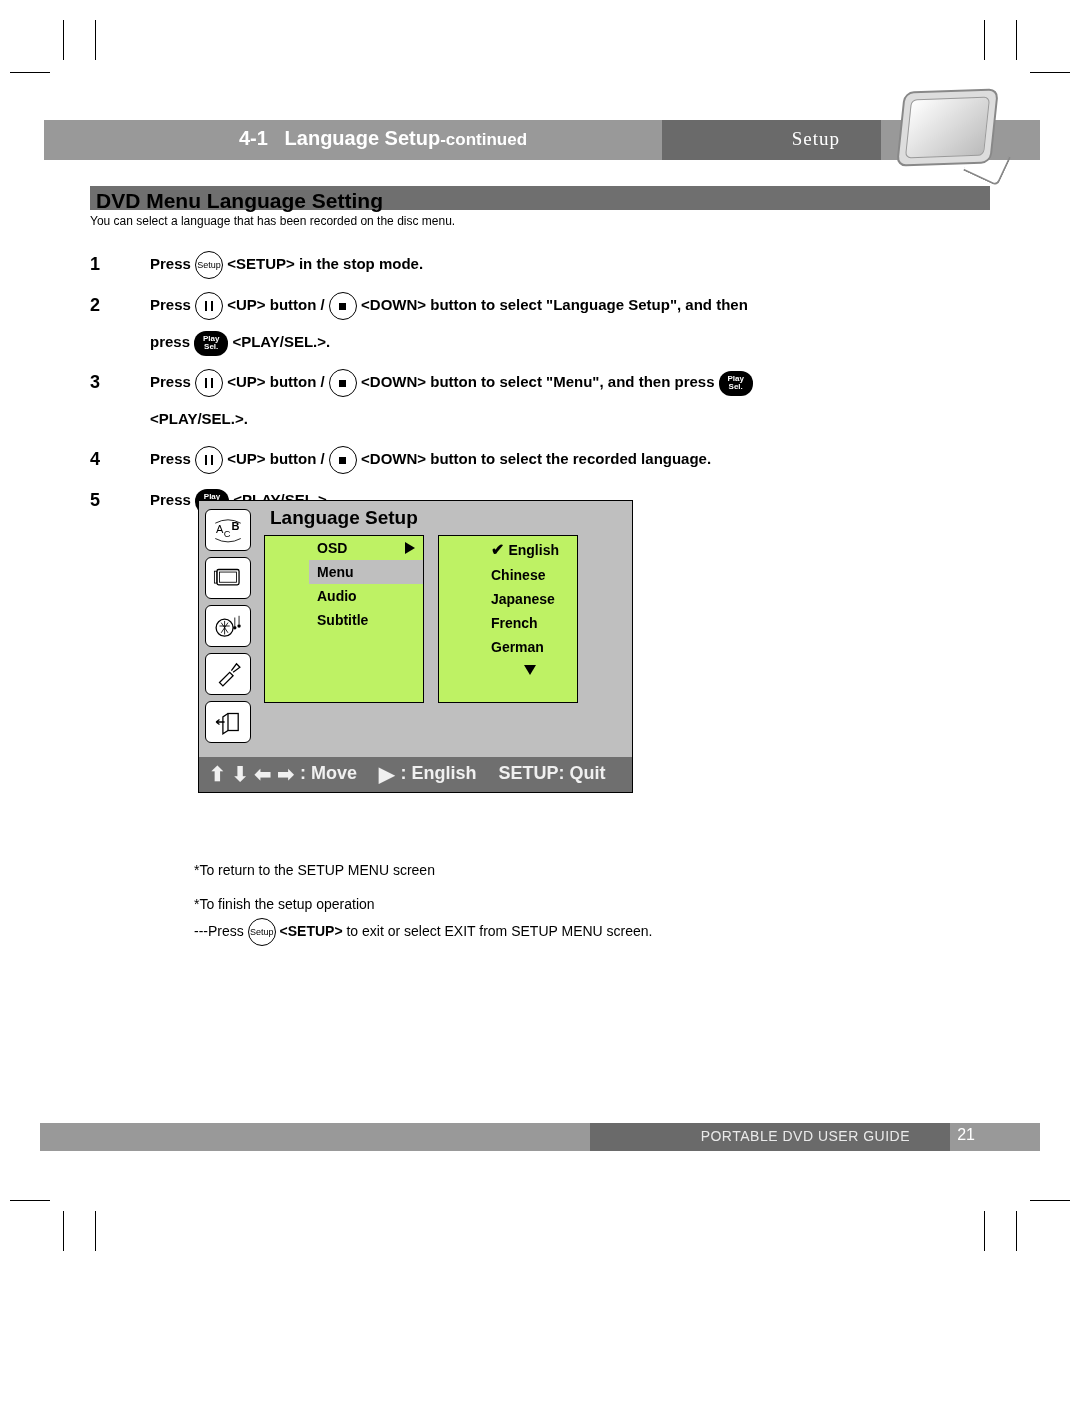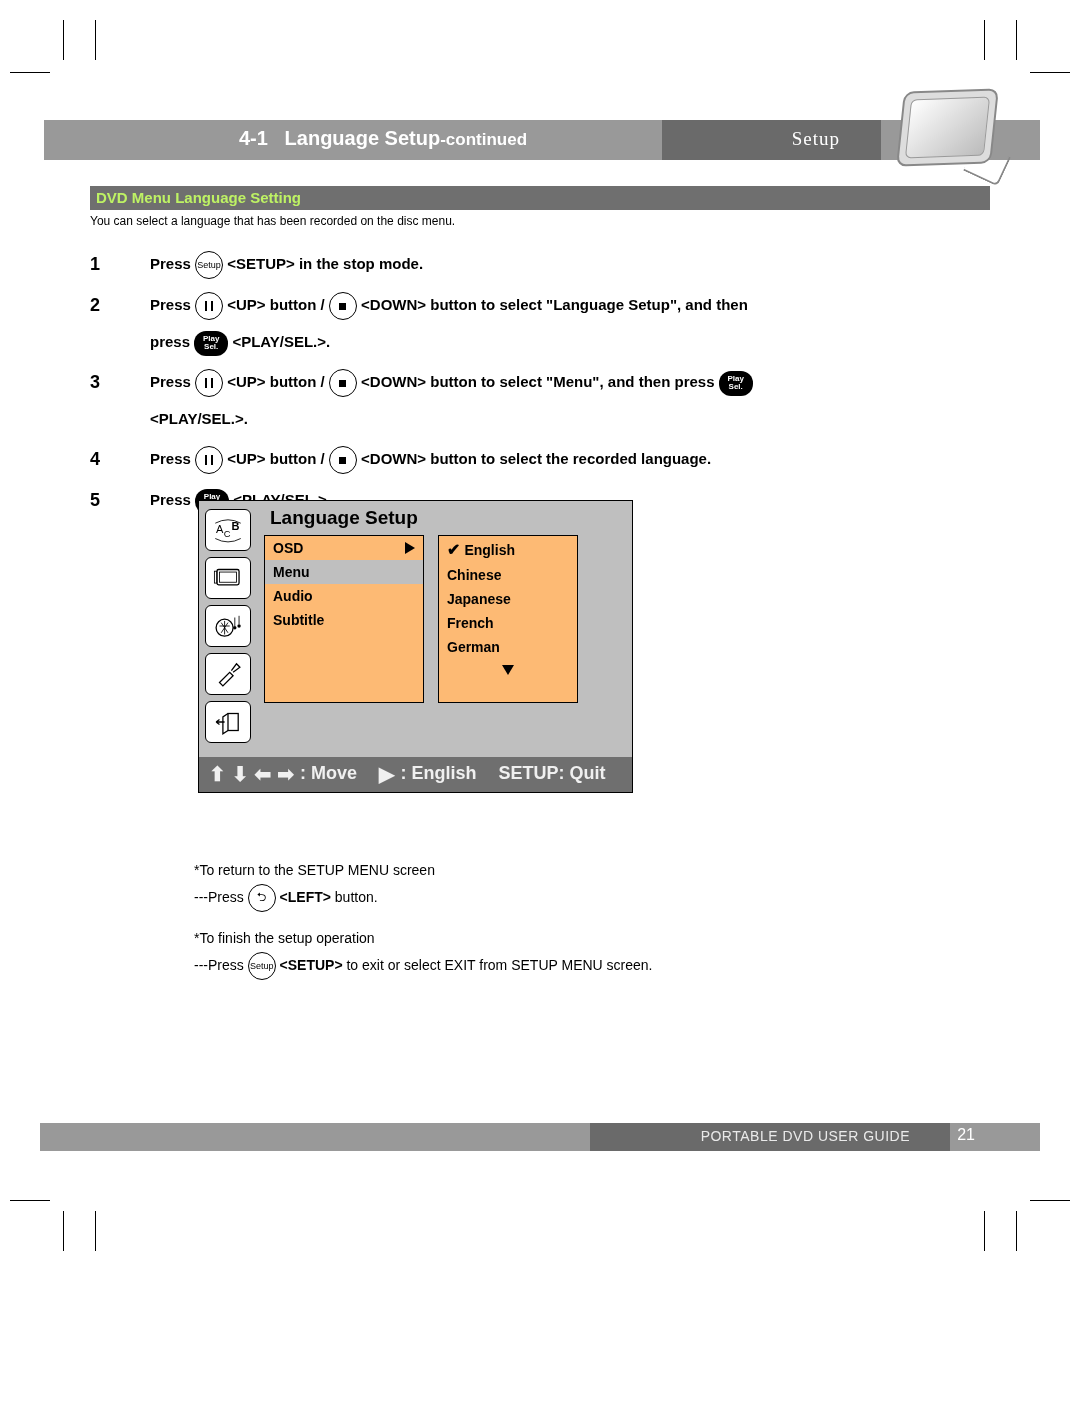--- a/index.html
+++ b/index.html
@@ -15,21 +15,21 @@
   .band-setup { position:absolute; left:44px; right:40px; top:120px; height:40px;
     background: linear-gradient(to right, #999 0%, #999 62%, #6a6a6a 62%, #6a6a6a 84%, #999 84%, #999 100%); }
   .band-setup .title-left { position:absolute; left:195px; top:7px; font-weight:bold; color:#fff; font-size:20px; }
   .band-setup .title-left .cont { font-size:17px; }
   .band-setup .title-right { position:absolute; right:200px; top:8px; color:#fff; font-size:19px; letter-spacing:1px; font-family: Georgia, serif; }
   .device { position:absolute; right:70px; top:90px; width:120px; height:95px; }
   .device .screen { position:absolute; left:10px; top:0; width:95px; height:75px; border:2px solid #888; border-radius:10px; background:#ddd; transform:skew(-6deg,-2deg); }
   .device .screen:after { content:""; position:absolute; inset:6px; border:1px solid #999; border-radius:6px; background:linear-gradient(135deg,#fff,#bbb); }
   .device .stand { position:absolute; left:78px; top:58px; width:38px; height:32px; border:2px solid #888; border-left:none; border-top:none; border-radius:0 0 6px 0; transform:rotate(25deg); }
 
-  .subhead { position:absolute; left:90px; right:90px; top:186px; height:24px; background:#6f6f6f; color:#bef264; font-weight:bold; font-size:15px; padding:3px 6px; }
+  .subhead { position:absolute; left:90px; right:90px; top:186px; height:24px; background:#6f6f6f; color:#000000; font-weight:bold; font-size:21px; padding:3px 6px; }
   .intro { position:absolute; left:90px; top:214px; font-size:12px; }
 
   .steps { position:absolute; left:90px; right:90px; top:238px; font-size:15px; }
   .step { display:flex; font-weight:bold; margin-top:12px; line-height:28px; }
   .step .num { width:60px; font-size:18px; }
   .step .body { flex:1; }
   .step .body .line2 { margin-top:8px; }
   .btn-circ { display:inline-flex; width:28px; height:28px; border:1.5px solid #000; border-radius:50%; vertical-align:middle; align-items:center; justify-content:center; font-weight:normal; font-size:9px; background:#fff; }
   .btn-oval { display:inline-flex; width:34px; height:25px; border-radius:12px; background:#000; color:#fff; vertical-align:middle; align-items:center; justify-content:center; font-size:8px; line-height:8px; text-align:center; }
   .pause-glyph { display:inline-block; width:8px; border-left:2px solid #000; border-right:2px solid #000; height:10px; }
@@ -37,21 +37,21 @@
 
   
   .osd-wrap { position:absolute; left:198px; top:500px; width:435px; }
   .osd { border:1.5px solid #000; background:#bfbfbf; }
   .osd-top { display:flex; }
   .osd-side { width:65px; padding:8px 6px; }
   .osd-side .ico { width:46px; height:42px; border:1.5px solid #000; background:#fff; border-radius:6px; margin-bottom:6px; display:flex; align-items:center; justify-content:center; font-size:12px; }
   .osd-main { flex:1; padding:6px 0 10px 0; }
   .osd-title { font-weight:bold; font-size:19px; color:#000; margin:0 0 6px 6px; }
   .osd-cols { display:flex; gap:14px; padding-right:12px; }
-  .osd-col { border:1.5px solid #000; background:#fdba74; width:160px; }
+  .osd-col { border:1.5px solid #000; background:#bef264; width:160px;padding-left:44px; }
   .osd-col.right { width:140px; }
   .osd-col .row { padding:4px 8px; font-weight:bold; font-size:14px; display:flex; align-items:center; justify-content:space-between; }
   .osd-col .row.sel { background:#bfbfbf; }
   .osd-col .spacer { height:70px; }
   .osd-col.right .row { justify-content:flex-start; gap:4px; }
   .osd-col.right .down { text-align:center; padding:2px 0 4px; }
   .tri-r { display:inline-block; width:0; height:0; border-top:6px solid transparent; border-bottom:6px solid transparent; border-left:10px solid #000; }
   .tri-d { display:inline-block; width:0; height:0; border-left:6px solid transparent; border-right:6px solid transparent; border-top:10px solid #000; }
   .check { font-weight:bold; font-size:16px; }
   .osd-foot { background:#6f6f6f; color:#f0f0f0; font-weight:bold; font-size:18px; padding:6px 10px 8px; display:flex; align-items:center; gap:6px; }
@@ -284,25 +284,20 @@
       <span class="arr">▶</span>
       <span>: English</span>
       &nbsp;&nbsp;
       <span>SETUP: Quit</span>
     </div>
   </div>
 </div>
 
 <div class="notes">
   <div class="ttl">*To return to the SETUP MENU screen</div>
-  <div class="line">
-    <span>---Press</span>
-    <span class="btn-circ" style="font-size:12px;">⮌</span>
-    <span class="bold">&lt;LEFT&gt;</span><span> button.</span>
-  </div>
   <div class="ttl">*To finish the setup operation</div>
   <div class="line">
     <span>---Press</span>
     <span class="btn-circ">
           <span>Setup</span>
         </span>
     <span class="bold">&lt;SETUP&gt;</span><span> to exit or select EXIT from SETUP MENU screen.</span>
   </div>
 </div>
 

